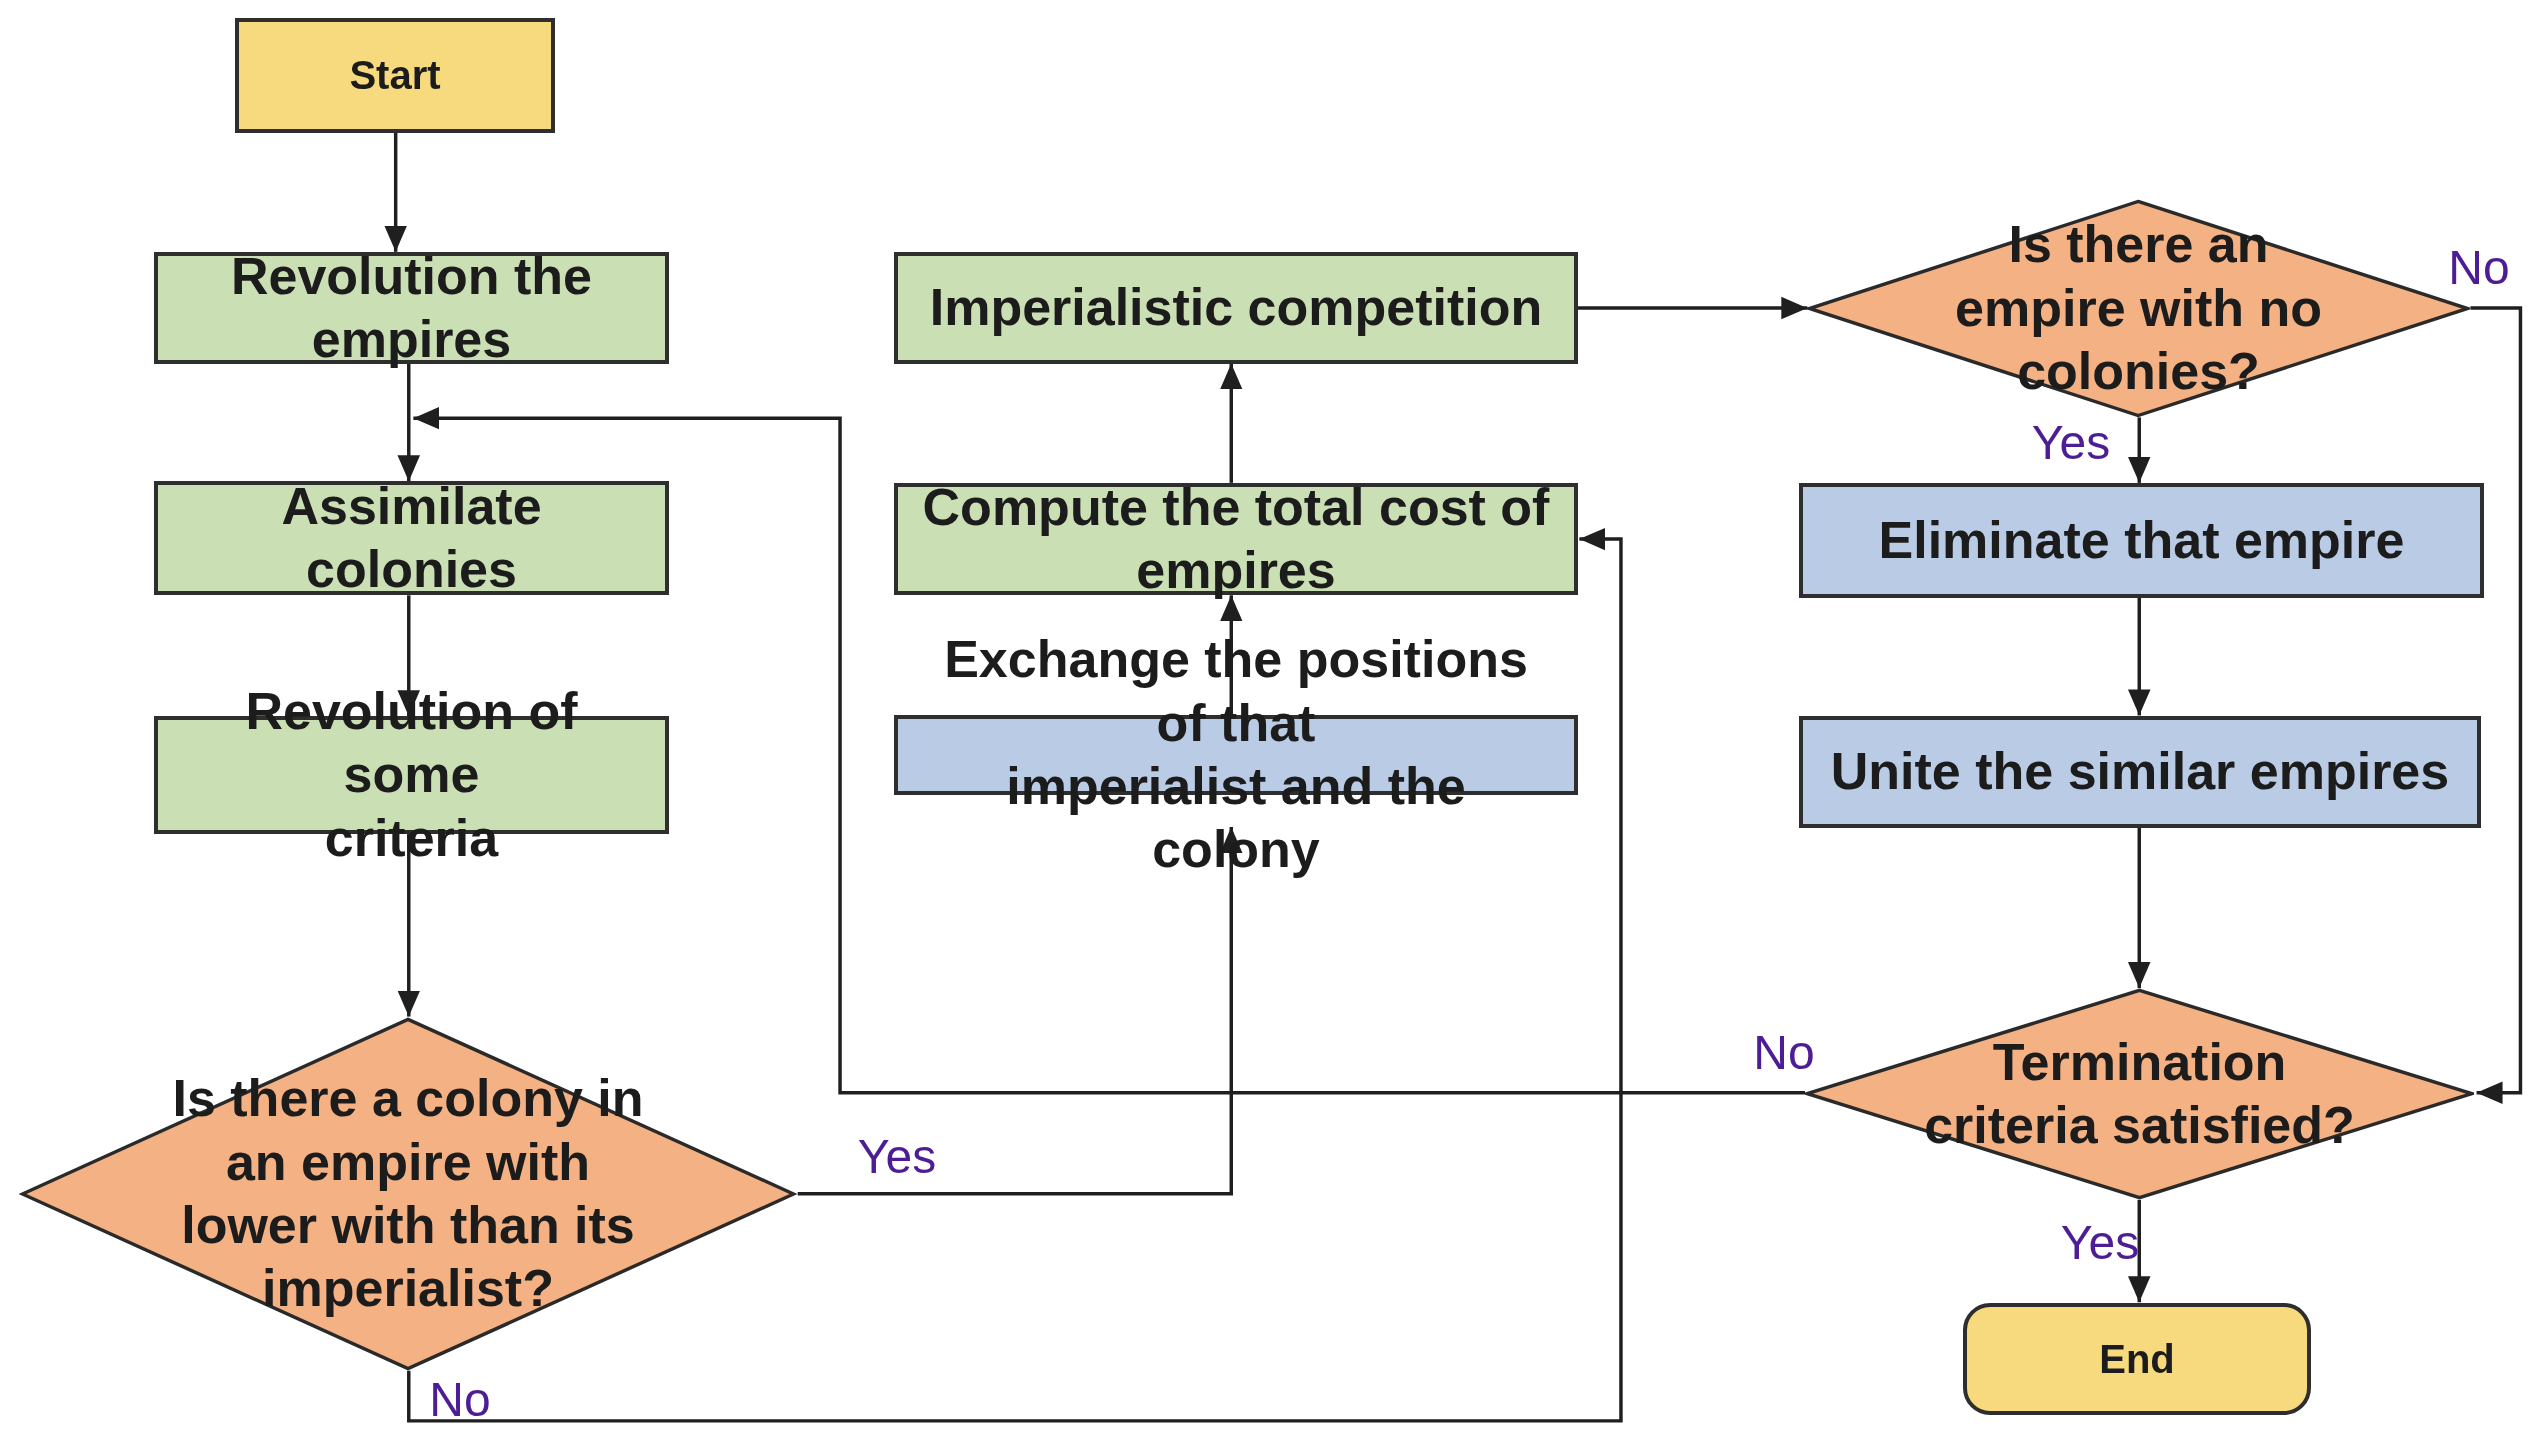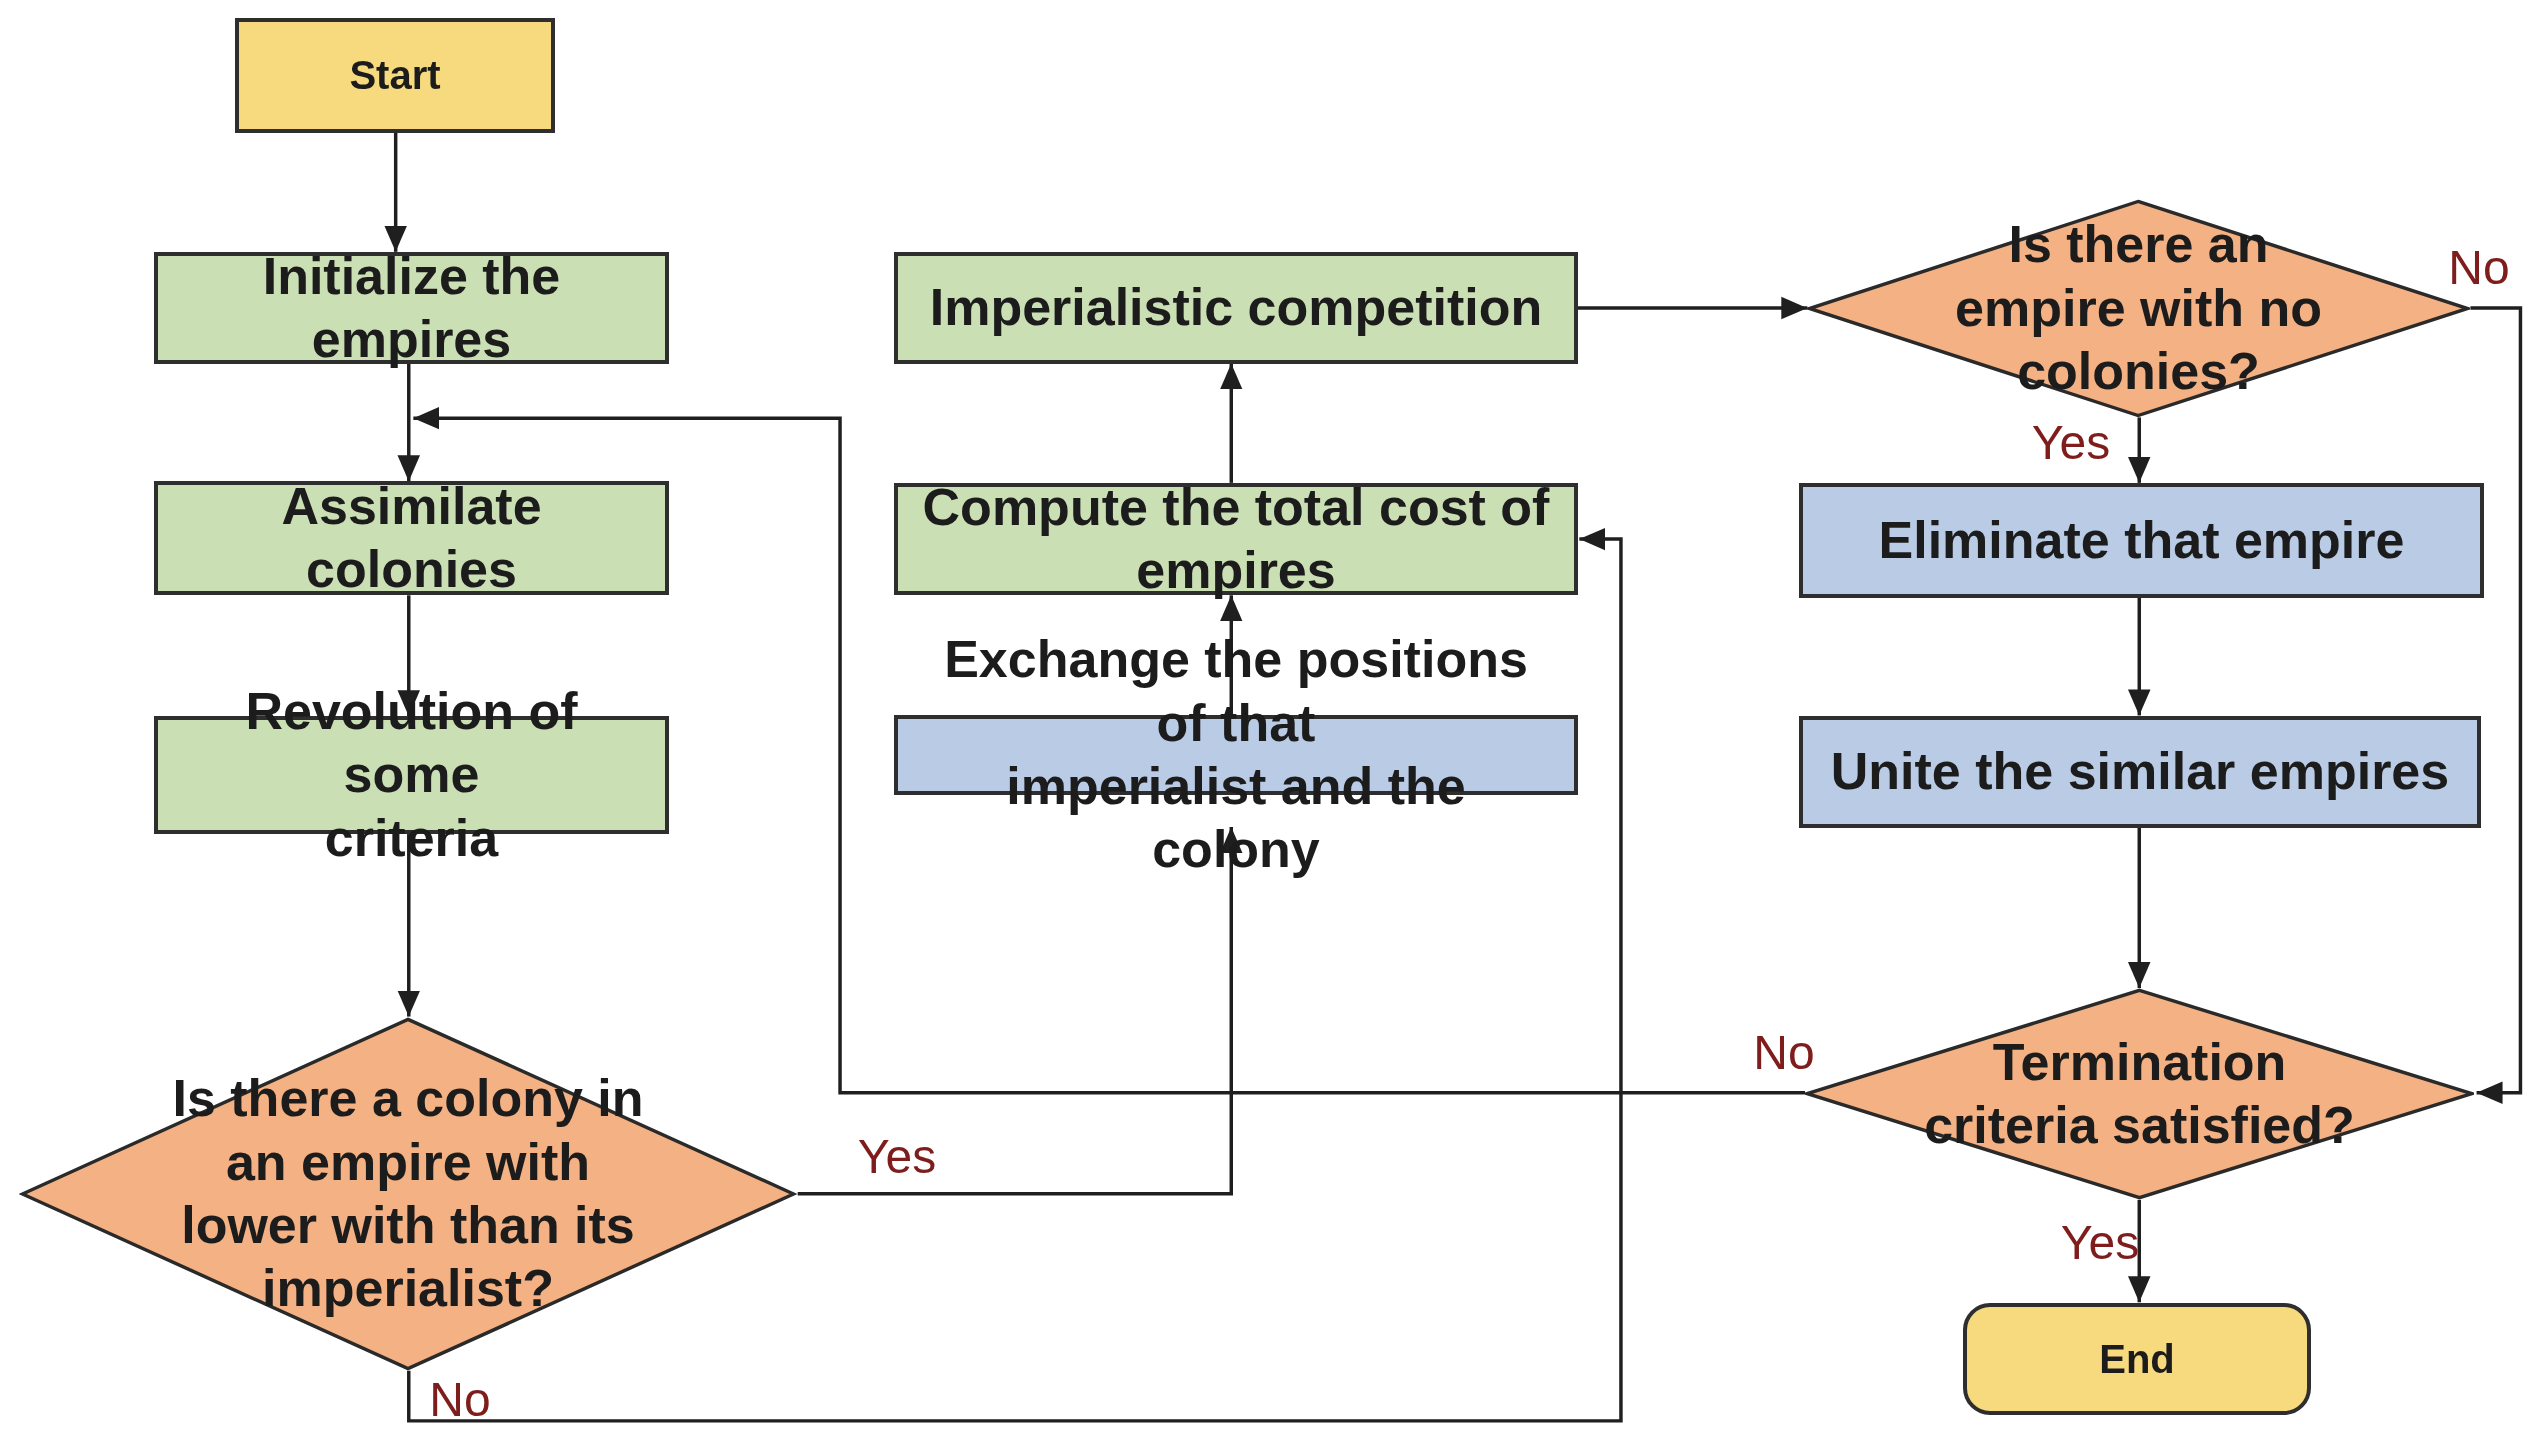--- a/index.html
+++ b/index.html
@@ -62,21 +62,21 @@
     stroke:#2A2A2A;
     stroke-width:4.5;
     stroke-linejoin:miter;
   }
   .diamond-wrap .node-label{position:relative;z-index:2;}
   .edge-label{
     position:absolute;
     transform:translate(-50%,-50%);
     font-size:48px;
     font-weight:400;
-    color:#7f1d1d;
+    color:#4c1d95;
     white-space:nowrap;
     z-index:3;
   }
 </style>
 </head>
 <body>
 
 <div class="canvas">
 
   <svg class="edge-layer" viewBox="0 0 3294 1888" aria-hidden="true">
@@ -100,21 +100,21 @@
     <polyline points="2777,1558 2777,1691" marker-end="url(#arrow)"></polyline>
     <polyline points="2343,1419 1090,1419 1090,543 536,543" marker-end="url(#arrow)"></polyline>
     <polyline points="530,1780 530,1845 2104,1845 2104,700 2050,700" marker-end="url(#arrow)"></polyline>
   </svg>
 
   <div class="node rect terminal" style="left:235px;top:17.7px;width:320px;height:115px;">
     <span class="node-label">Start</span>
   </div>
 
   <div class="node rect process" style="left:154px;top:252px;width:515px;height:112px;">
-    <span class="node-label">Initialize the empires</span>
+    <span class="node-label">Revolution the empires</span>
   </div>
 
   <div class="node rect process" style="left:154px;top:481px;width:515px;height:114px;">
     <span class="node-label">Assimilate colonies</span>
   </div>
 
   <div class="node rect process" style="left:154px;top:716px;width:515px;height:118px;">
     <span class="node-label">Revolution of some
 criteria</span>
   </div>

